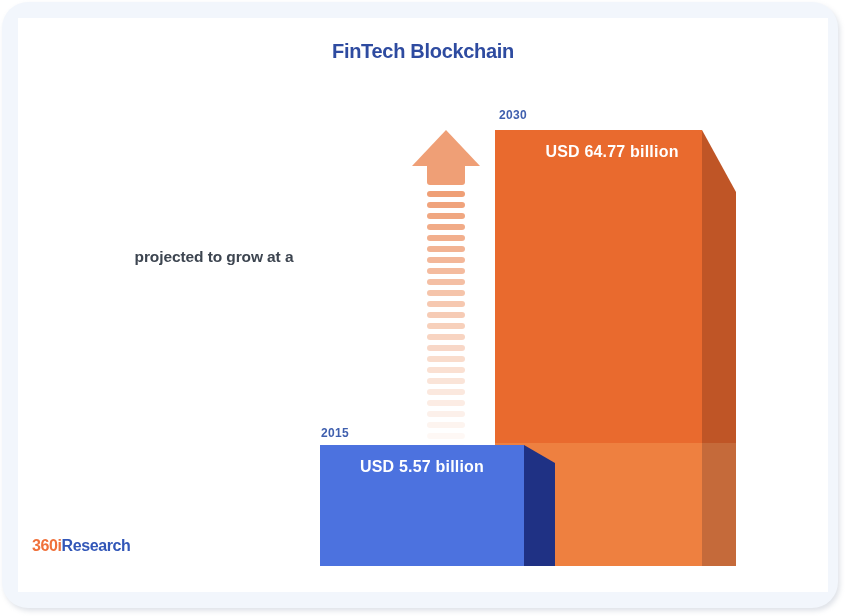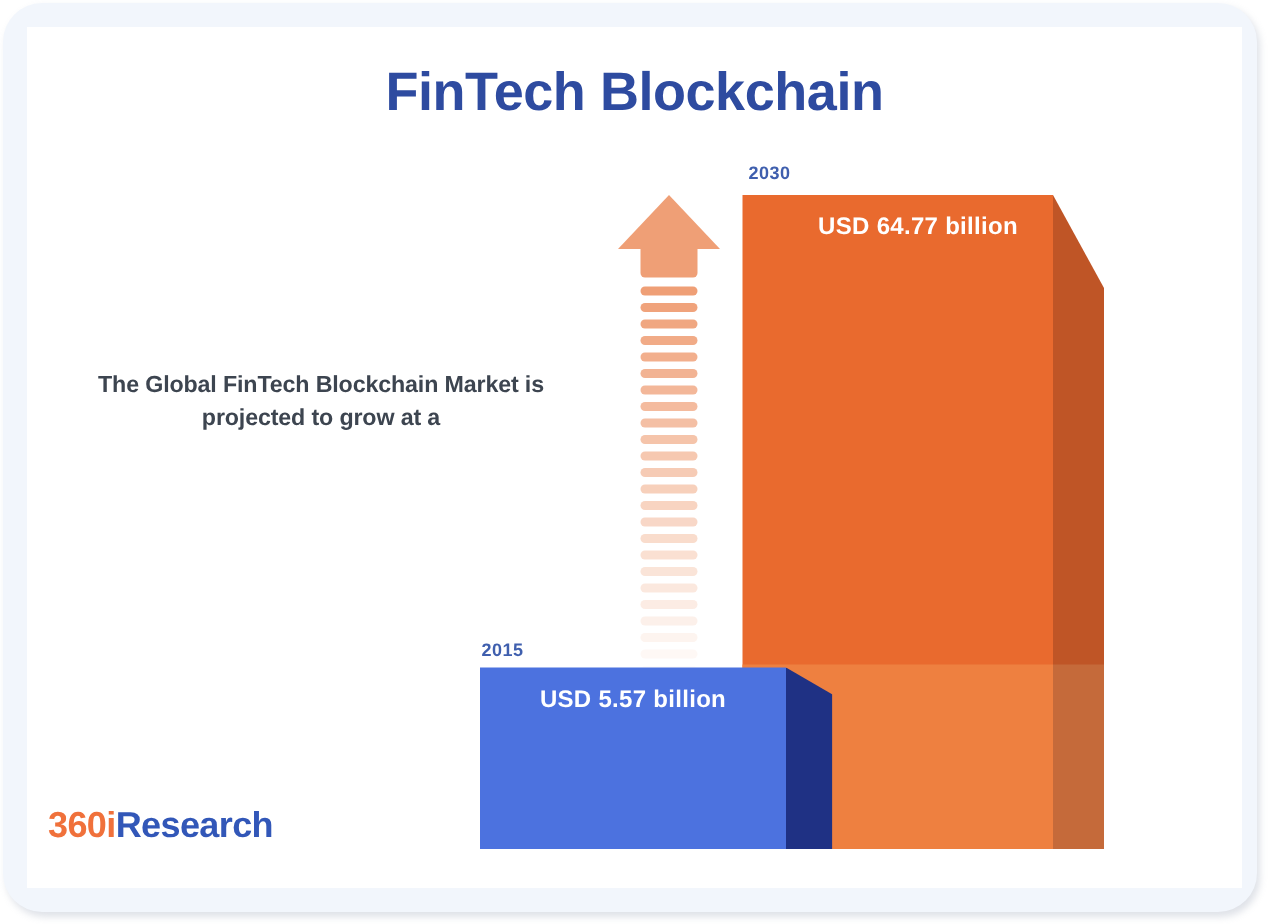--- a/index.html
+++ b/index.html
@@ -41,21 +41,21 @@
     overflow: hidden;
   }
 
   
   .chart-title {
     position: absolute;
     left: 0;
     top: 22px;
     width: 810px;
     text-align: center;
-    font-size: 36px;
+    font-size: 20px;
     font-weight: bold;
     letter-spacing: -0.3px;
     color: #2e4ba0;
   }
 
   
   .annotation {
     position: absolute;
     left: 6px;
     top: 228px;
@@ -190,39 +190,38 @@
     letter-spacing: 0.2px;
   }
   .value-2030 { left: 477px; top: 125px; width: 234px; text-align: center; }
   .value-2022 { left: 302px; top: 440px; width: 204px; text-align: center; }
 
   
   .logo {
     position: absolute;
     left: 14px;
     top: 519px;
-    font-size: 24px;
+    font-size: 16px;
     font-weight: bold;
     letter-spacing: -0.4px;
   }
   .logo-360i { color: #f0713b; }
   .logo-research { color: #3257b8; }
 </style>
 </head>
 <body>
 
 <div id="infographic-root">
   <div class="outer-frame"></div>
 
   <div class="inner-card">
 
     <div class="chart-title">FinTech Blockchain</div>
 
     <div class="annotation">
-      <div class="annotation-line">The Global FinTech Blockchain Market is</div>
       <div class="annotation-line">projected to grow at a</div>
     </div>
 
     <div class="growth-arrow">
       <div class="arrow-head"></div>
       <div class="arrow-neck"></div>
       <div class="arrow-segments" id="arrow-segments">
           <div class="arrow-seg" style="opacity: 1;"></div>
           <div class="arrow-seg" style="opacity: 0.958;"></div>
           <div class="arrow-seg" style="opacity: 0.916;"></div>

